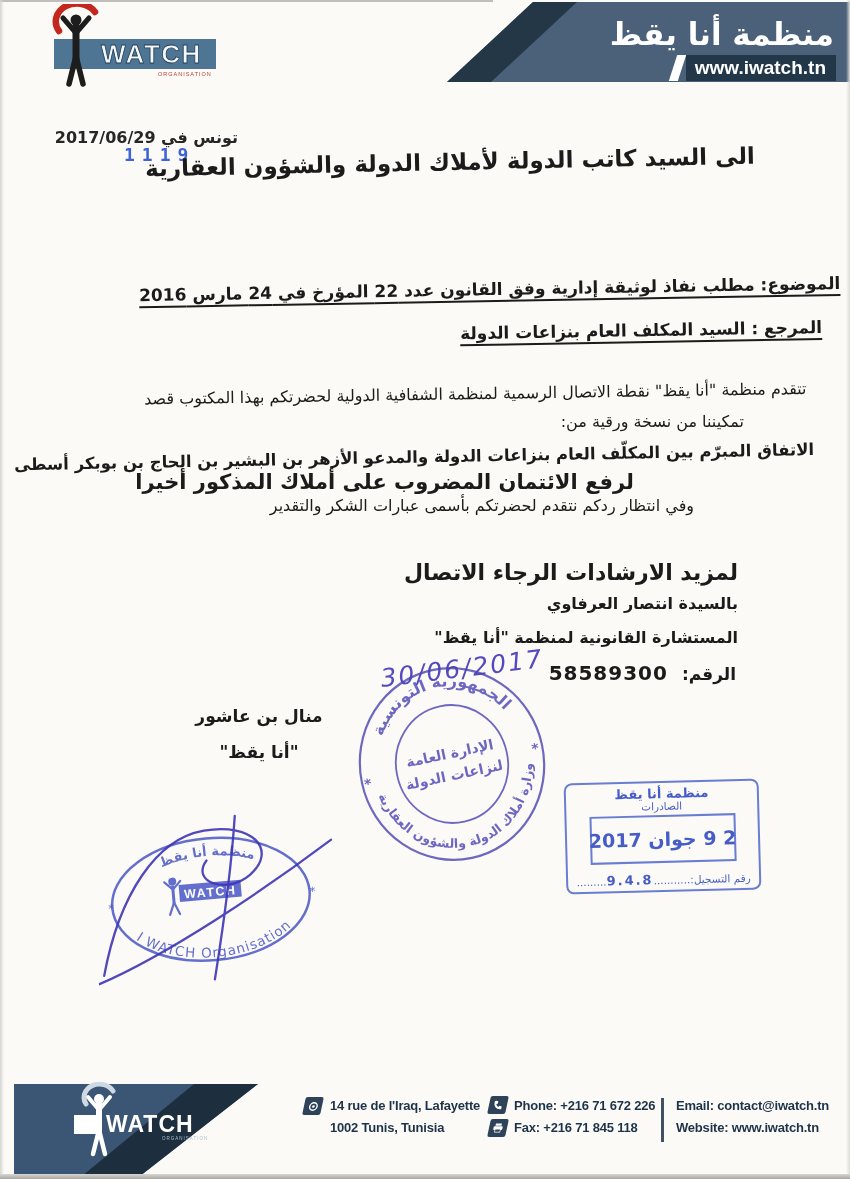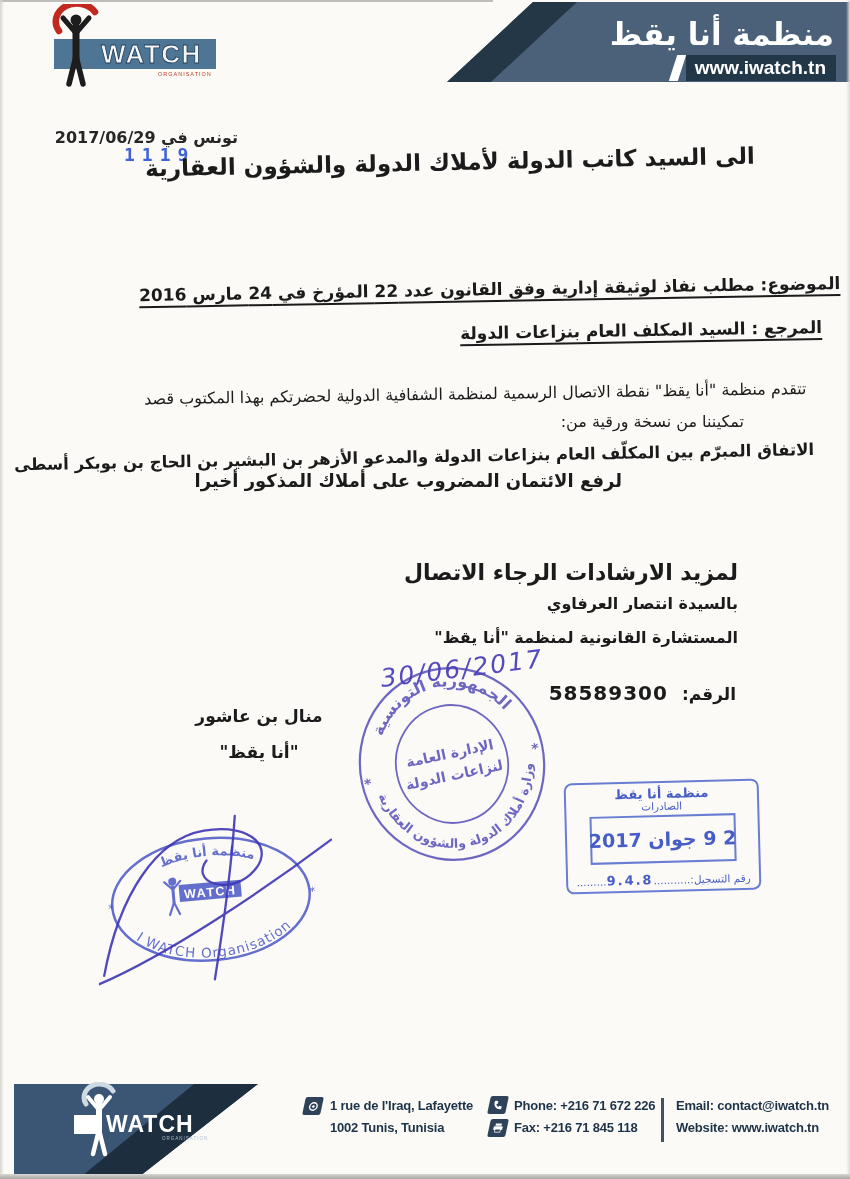--- a/index.html
+++ b/index.html
@@ -21,27 +21,27 @@
   .ref-number{left:114px;top:144px;font-family:"DejaVu Sans Mono",monospace;font-weight:bold;
               font-size:18px;letter-spacing:7px;color:#3f62d6;margin-left:10px;}
   
   .recipient{left:120px;top:149px;width:660px;text-align:center;font-size:23px;font-weight:bold;transform:rotate(-1.2deg);}
   .u{text-decoration:underline;text-underline-offset:5px;text-decoration-thickness:1.5px;}
   .subject{right:10px;top:273px;font-size:17px;font-weight:bold;transform:rotate(-1deg);transform-origin:right center;}
   .reference{right:28px;top:317px;font-size:17px;font-weight:bold;transform:rotate(-1deg);transform-origin:right center;}
   .body1{right:44px;top:379px;font-size:16px;transform:rotate(-0.9deg);transform-origin:right center;}
   .body2{right:106px;top:412px;font-size:16px;}
   .req1{right:36px;top:440px;font-size:16.5px;font-weight:bold;transform:rotate(-1.1deg);transform-origin:right center;}
-  .req2{right:228px;top:470px;font-size:18px;font-weight:bold;}
+  .req2{right:216px;top:470px;font-size:21px;font-weight:bold;}
   .closing{right:156px;top:496px;font-size:16px;}
   .c1{right:112px;top:560px;font-size:22px;font-weight:bold;}
   .c2{right:112px;top:594px;font-size:16px;font-weight:bold;}
   .c3{right:112px;top:628px;font-size:16px;font-weight:bold;}
   .phone-line{right:114px;top:661px;font-size:17px;font-weight:bold;display:flex;gap:14px;align-items:baseline;}
-  .phone-num{font-size:20px;letter-spacing:1px;margin-top:20px;}
+  .phone-num{font-size:20px;letter-spacing:1px;}
   .sig-block{left:116px;top:698px;width:190px;text-align:center;font-size:17px;font-weight:bold;line-height:36px;margin-left:48px;}
   
   .hand-date{left:380px;top:654px;font-size:25px;font-style:italic;letter-spacing:2px;color:#4236b8;
              transform:rotate(-7deg);opacity:.9;}
   .ministry-stamp{left:352px;top:659px;transform:rotate(-12deg);}
   .reg-stamp{left:565px;top:781px;width:191px;height:107px;border:2.5px solid rgba(59,85,199,.8);
              border-radius:8px;color:#3d55c5;transform:rotate(-1.5deg);opacity:.95;text-align:center;}
   .rs-line1{font-size:13px;font-weight:bold;letter-spacing:2px;margin-top:3px;}
   .rs-line2{font-size:10.5px;letter-spacing:3px;margin-top:-1px;}
   .rs-datebox{width:142px;height:44px;border:2px solid rgba(59,85,199,.8);margin:3px auto 0;
@@ -89,20 +89,21 @@
   <div class="abs date-line" dir="rtl">تونس في 2017/06/29</div>
   <div class="abs ref-number">1119</div>
 
   <div class="abs recipient" dir="rtl" style="white-space:normal">الى السيد كاتب الدولة لأملاك الدولة والشؤون العقارية</div>
   <div class="abs subject u" dir="rtl">الموضوع: مطلب نفاذ لوثيقة إدارية وفق القانون عدد 22 المؤرخ في 24 مارس 2016</div>
   <div class="abs reference u" dir="rtl">المرجع : السيد المكلف العام بنزاعات الدولة</div>
   <div class="abs body1" dir="rtl">تتقدم منظمة "أنا يقظ" نقطة الاتصال الرسمية لمنظمة الشفافية الدولية لحضرتكم بهذا المكتوب قصد</div>
   <div class="abs body2" dir="rtl">تمكيننا من نسخة ورقية من:</div>
   <div class="abs req1" dir="rtl">الاتفاق المبرّم بين المكلّف العام بنزاعات الدولة والمدعو الأزهر بن البشير بن الحاج بن بوبكر أسطى</div>
   <div class="abs req2" dir="rtl">لرفع الائتمان المضروب على أملاك المذكور أخيرا</div>
+  <div class="abs closing" dir="rtl">وفي انتظار ردكم نتقدم لحضرتكم بأسمى عبارات الشكر والتقدير</div>
 
   <div class="abs c1" dir="rtl">لمزيد الارشادات الرجاء الاتصال</div>
   <div class="abs c2" dir="rtl">بالسيدة انتصار العرفاوي</div>
   <div class="abs c3" dir="rtl">المستشارة القانونية لمنظمة "أنا يقظ"</div>
   <div class="abs phone-line" dir="rtl">
     <span>الرقم:</span>
     <span class="phone-num">58589300</span>
   </div>
 
   <div class="abs sig-block">
@@ -185,21 +186,21 @@
     <text x="94" y="50" font-size="23" font-weight="bold" letter-spacing="1" fill="#ffffff" font-family="'Liberation Sans',sans-serif">WATCH</text>
     <text x="150" y="58" font-size="4.5" letter-spacing="1" fill="#aebfd0" font-family="'Liberation Sans',sans-serif">ORGANISATION</text>
   </svg>
 
   <div class="f-icon" style="left:304px;top:1097px">
     <svg width="13" height="13" viewBox="0 0 12 12">
         <circle cx="6" cy="6" r="3.4" fill="none" stroke="#fff" stroke-width="1.3"></circle>
         <circle cx="6" cy="6" r="1.2" fill="#fff"></circle>
       </svg>
   </div>
-  <div class="f-text" style="left:330px;top:1098px">1 rue de l'Iraq, Lafayette</div>
+  <div class="f-text" style="left:330px;top:1098px">14 rue de l'Iraq, Lafayette</div>
   <div class="f-text" style="left:330px;top:1120px">1002 Tunis, Tunisia</div>
 
   <div class="f-icon" style="left:489px;top:1096px">
     <svg width="12" height="12" viewBox="0 0 12 12">
         <path d="M2 3.2 Q2 1.6 3.6 1.8 L5 2 Q5.6 2.1 5.6 2.8 L5.5 4.2 Q5.5 4.8 4.9 5 L4.1 5.3 Q4.9 7.2 6.7 7.9 L7.2 7.2 Q7.6 6.7 8.2 6.9 L9.5 7.3 Q10.1 7.5 10.1 8.2 L10 9.4 Q9.9 10.4 8.9 10.3 Q2.2 9.6 2 3.2 Z" fill="#fff"></path>
       </svg>
   </div>
   <div class="f-text" style="left:514px;top:1098px">Phone: +216 71 672 226</div>
   <div class="f-icon" style="left:489px;top:1119px">
     <svg width="12" height="12" viewBox="0 0 12 12">

